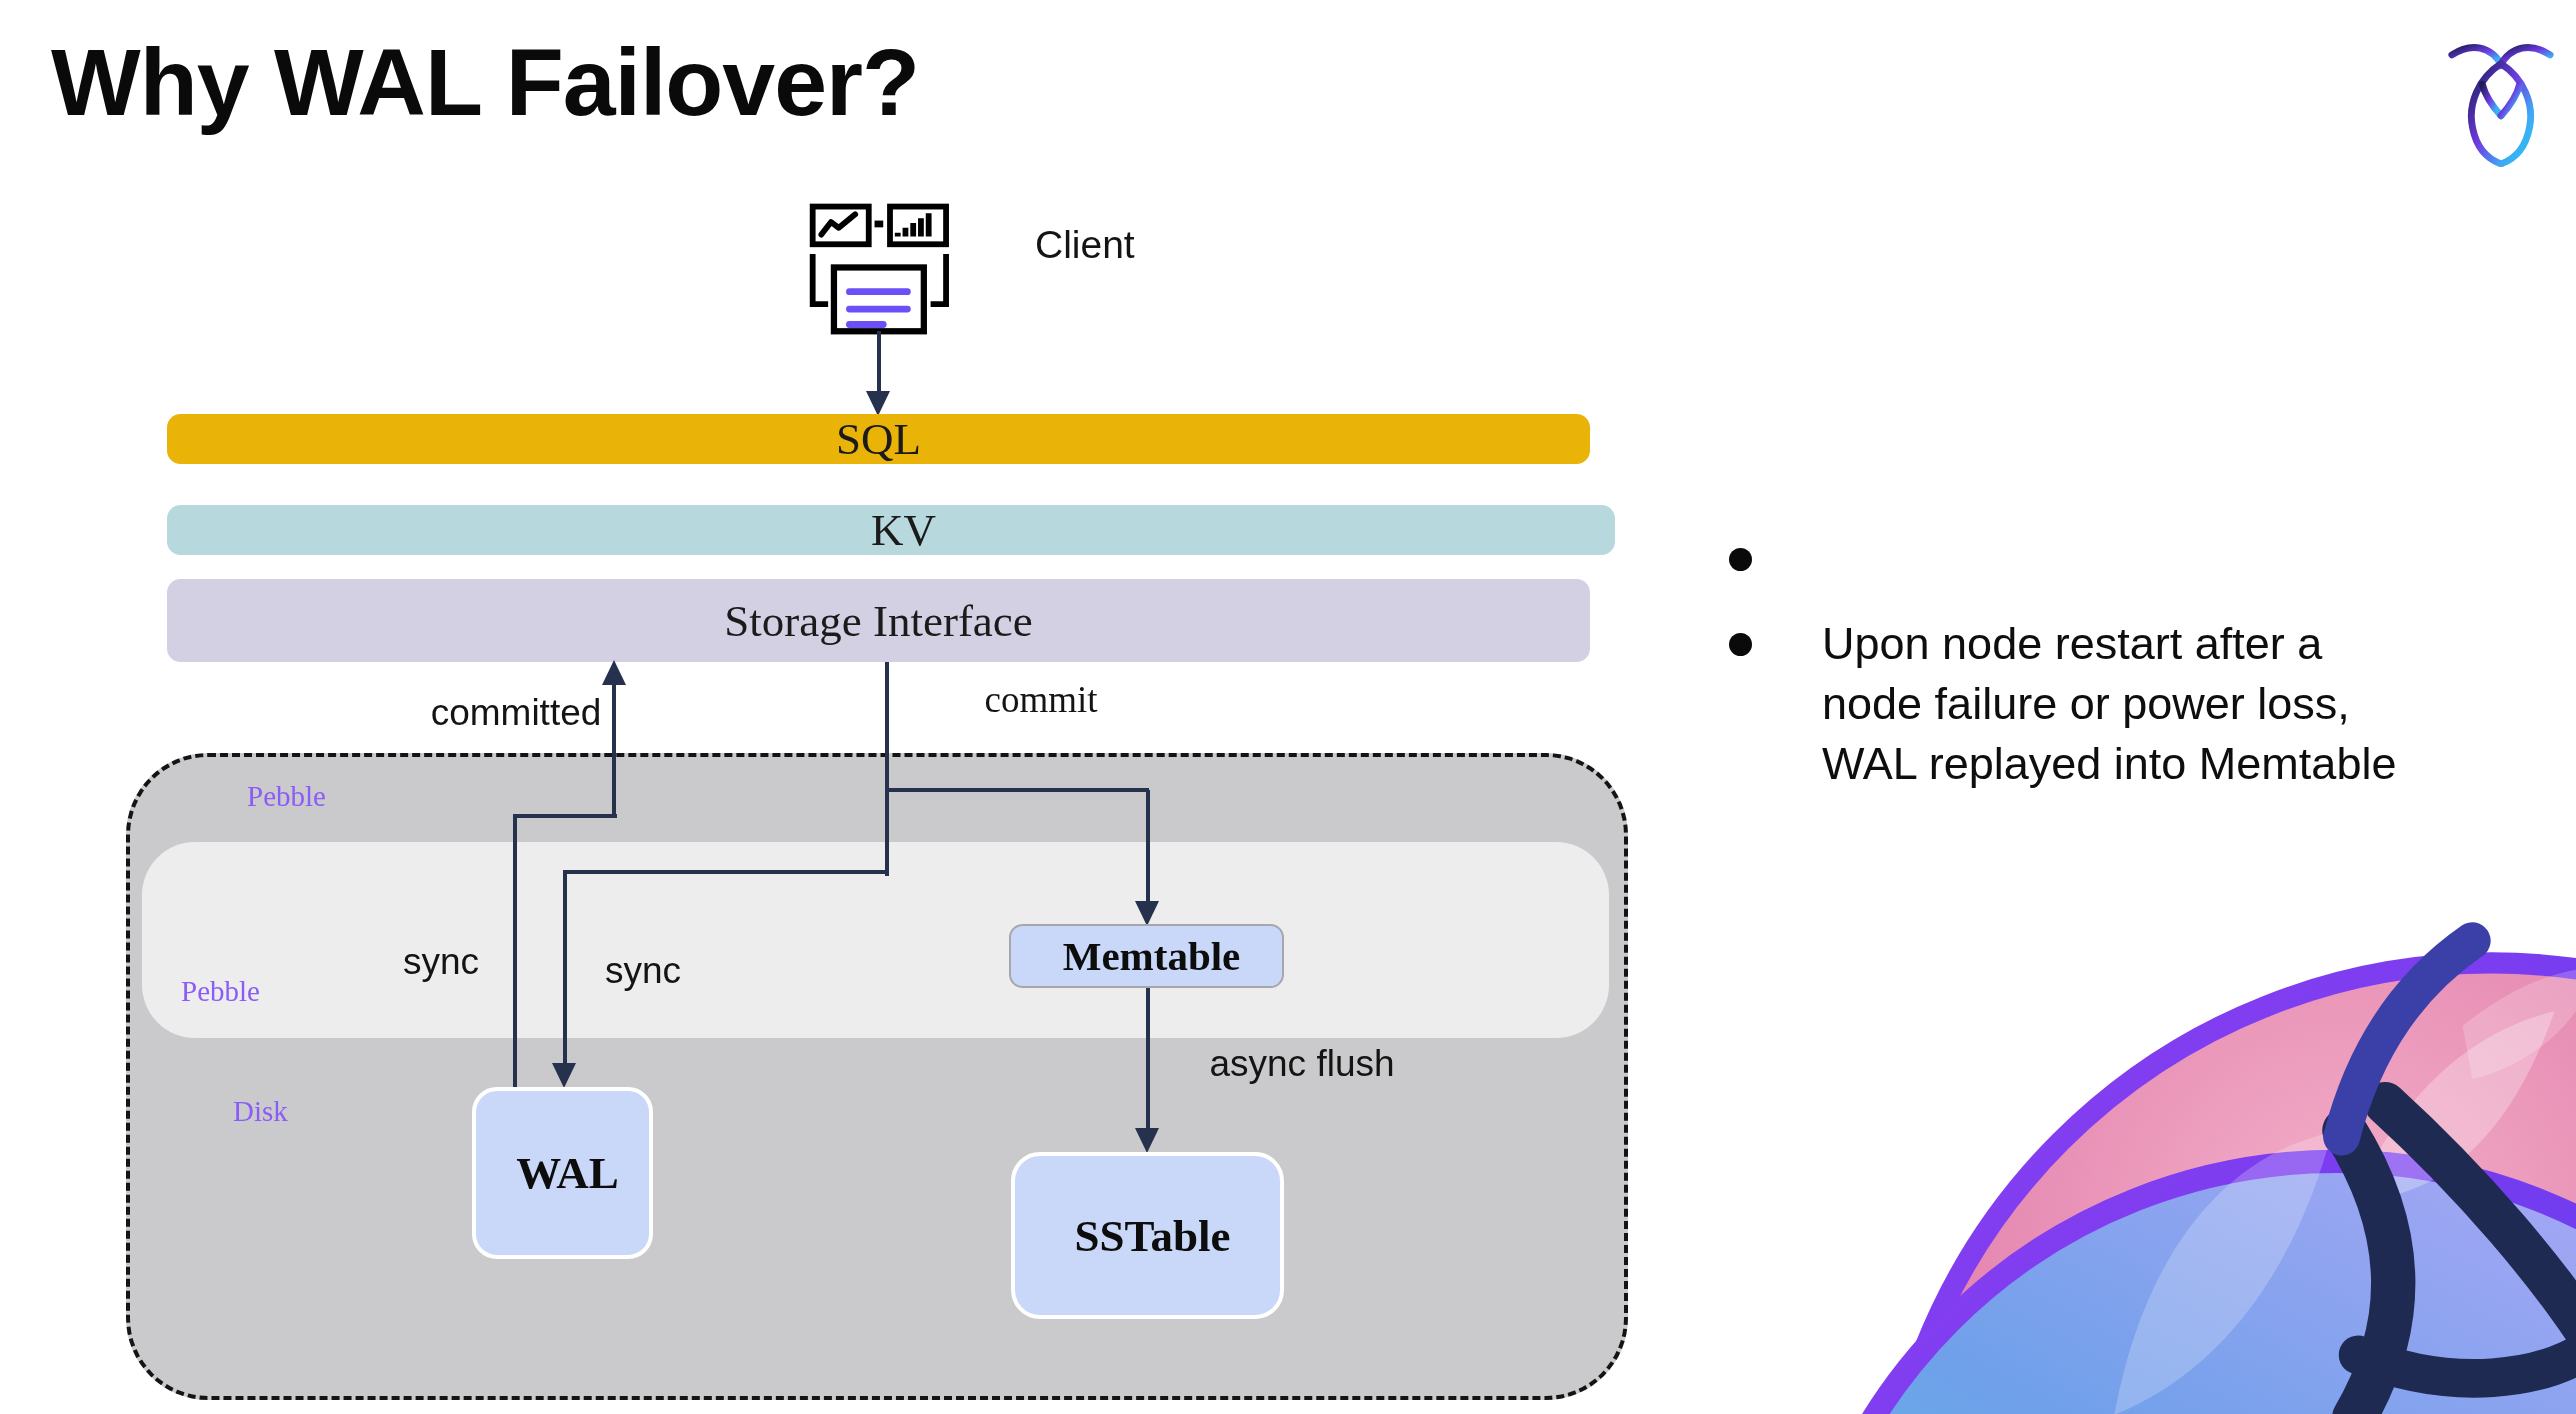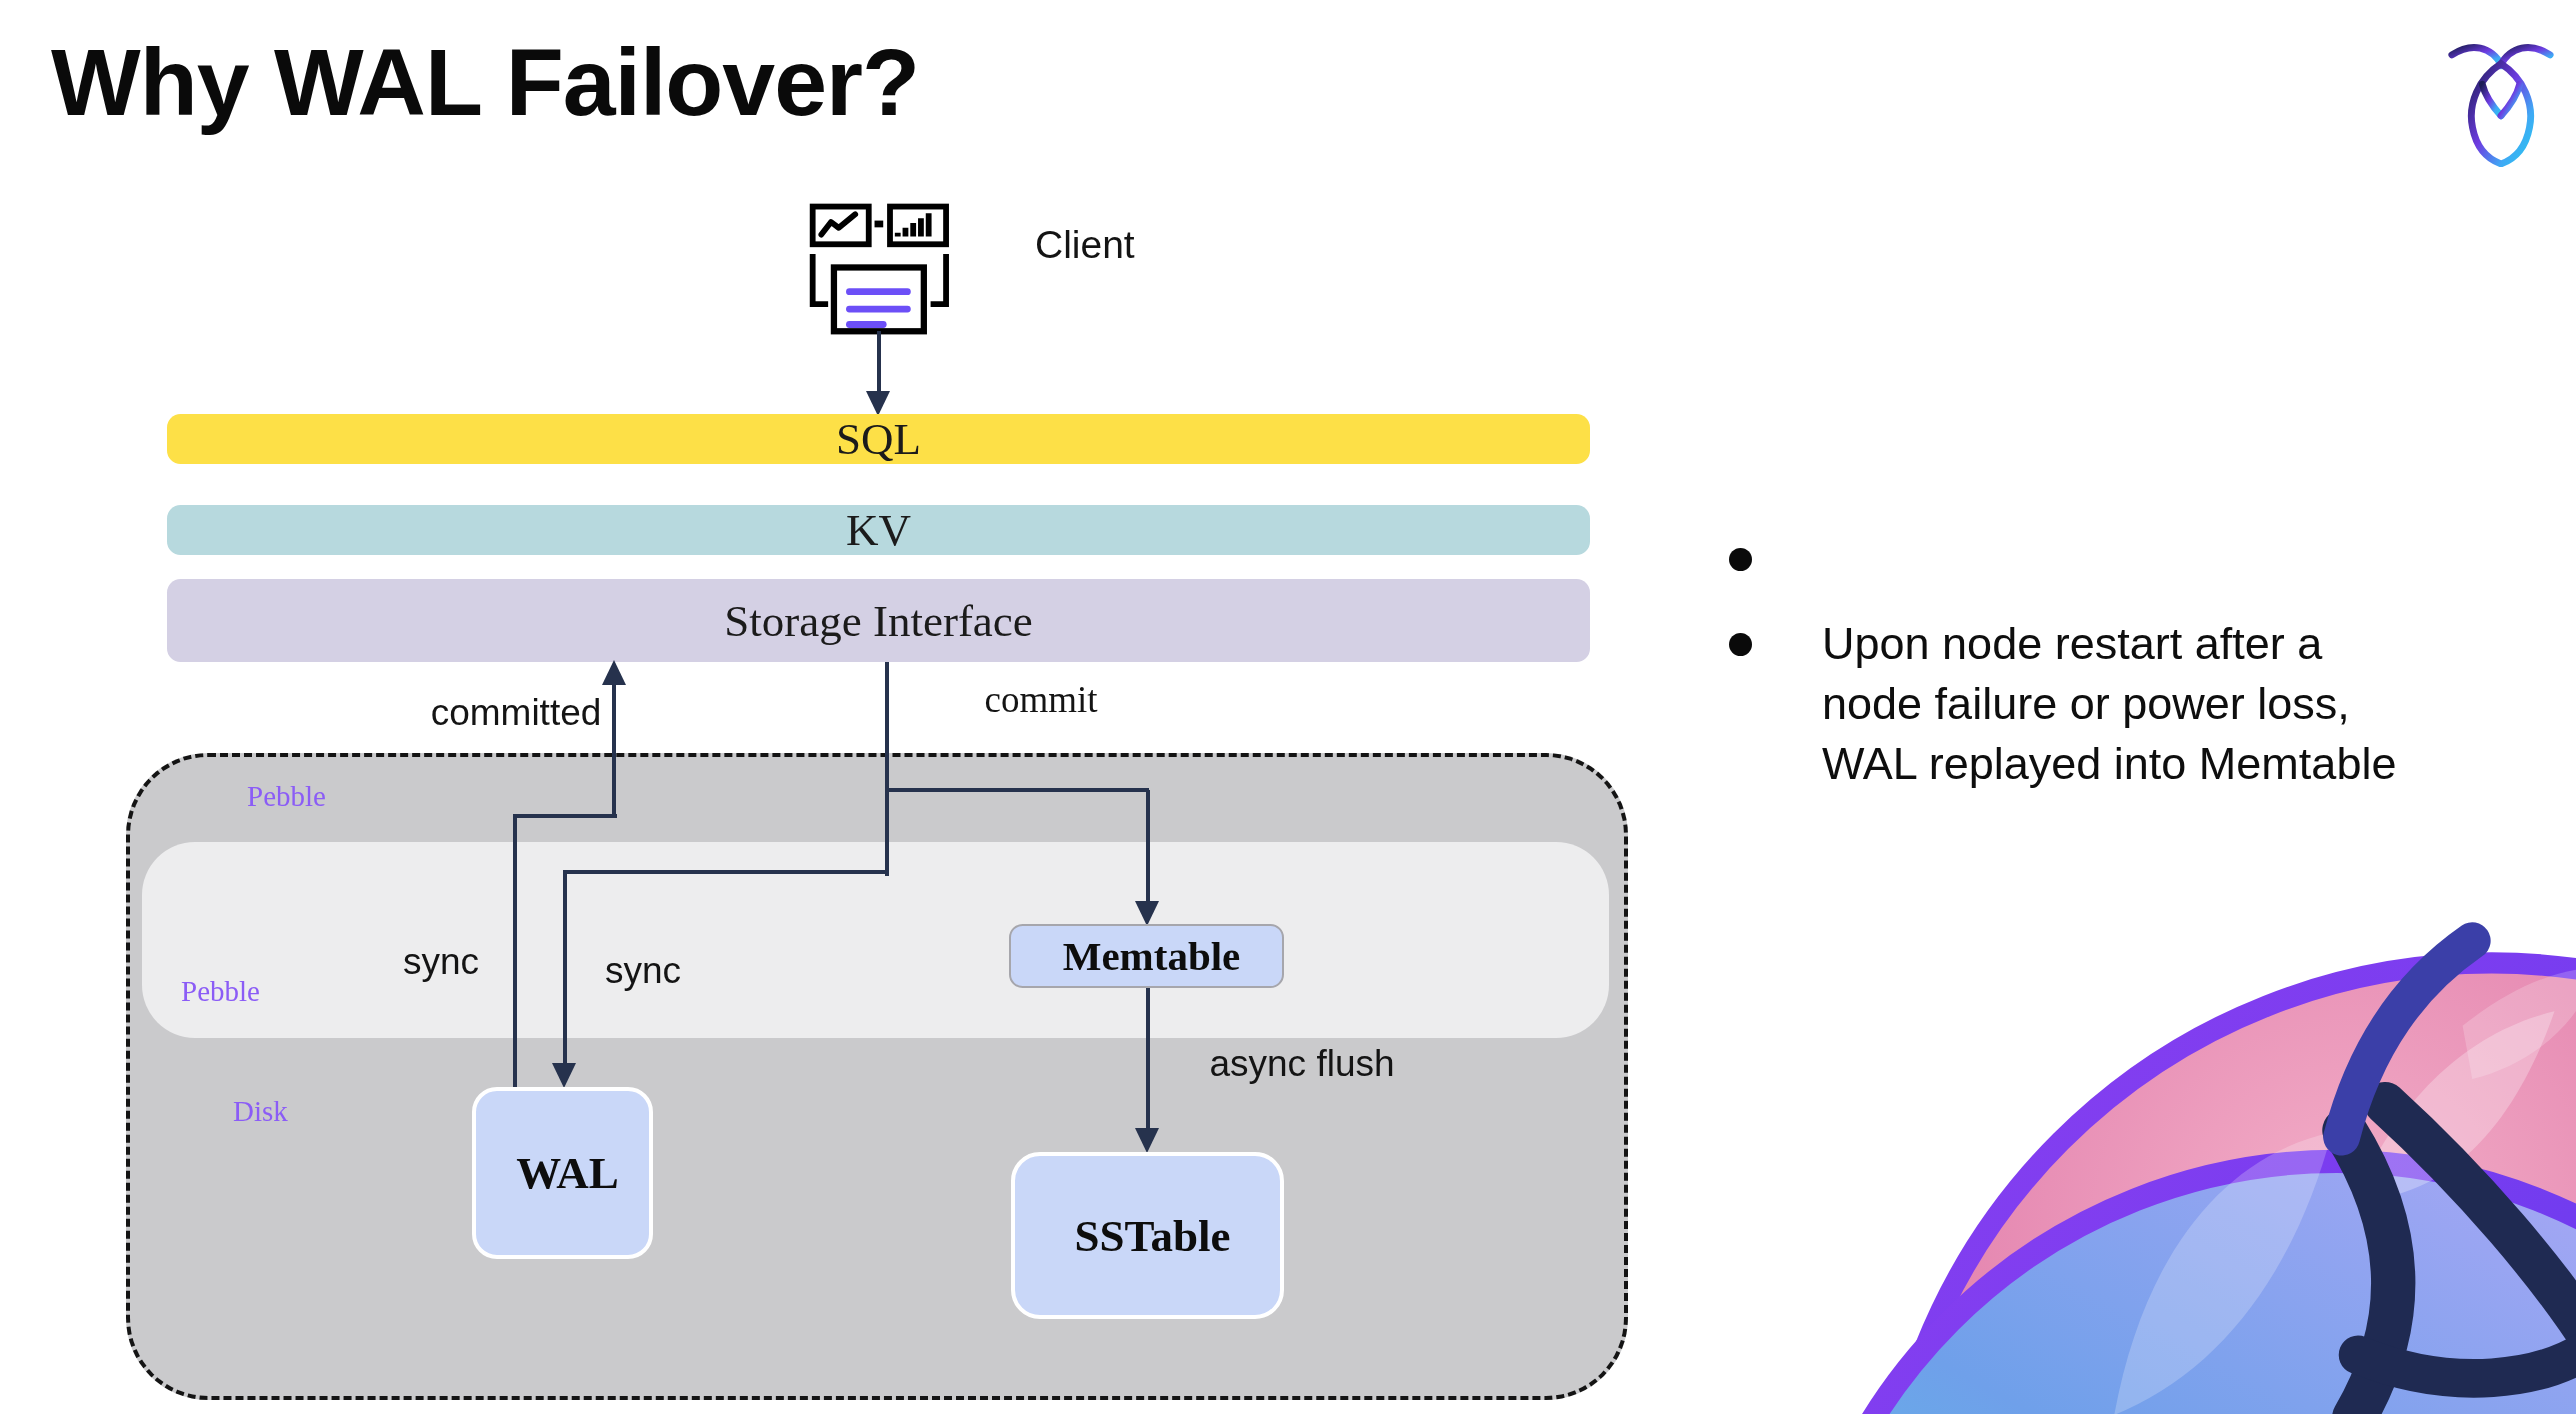--- a/index.html
+++ b/index.html
@@ -10,22 +10,22 @@
   .title{
     position:absolute;left:27px;top:21px;font-size:95px;font-weight:bold;
     color:#0a0a0a;letter-spacing:-1px;line-height:1.3;
   }
   
   .layer{
     position:absolute;left:143px;width:1423px;border-radius:13.5px;
     display:flex;align-items:center;justify-content:center;
     font-family:"Liberation Serif","DejaVu Serif",serif;font-size:45px;color:#1b1b1b;
   }
-  .layer.sql{top:414px;height:50px;background:#fde047;}
-  .layer.kv{top:505px;height:50px;background:#B7D9DE;}
+  .layer.sql{top:414px;height:50px;background:#eab308;}
+  .layer.kv{top:505px;height:50px;background:#B7D9DE;padding-left:25px;}
   .layer.storage{top:579px;height:83px;background:#D4D0E4;}
   
   .pebble{
     position:absolute;left:102px;top:753px;width:1502px;height:647px;
     background:#CACACC;border:4.8px dashed #141414;border-radius:82px;box-sizing:border-box;
   }
   .memory-band{
     position:absolute;left:118px;top:842px;width:1467px;height:196px;
     background:#EDEDEE;border-radius:53px;
   }

